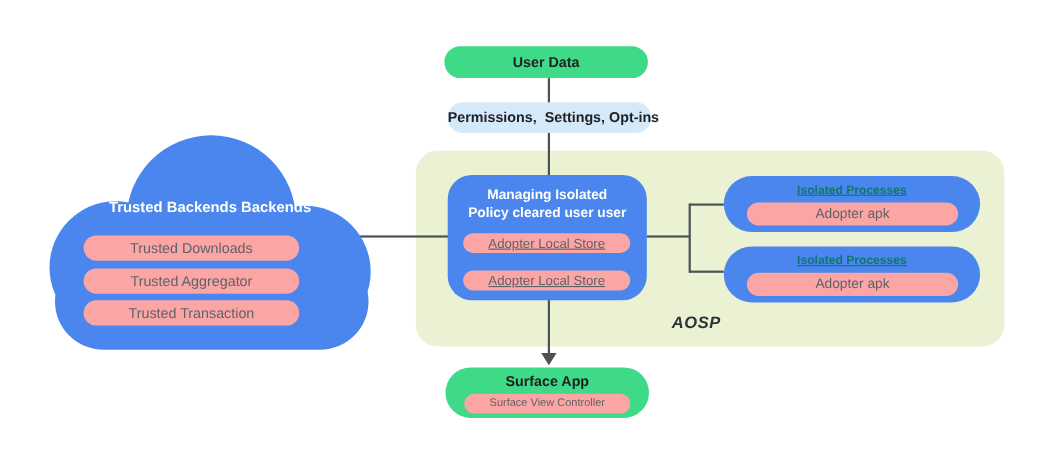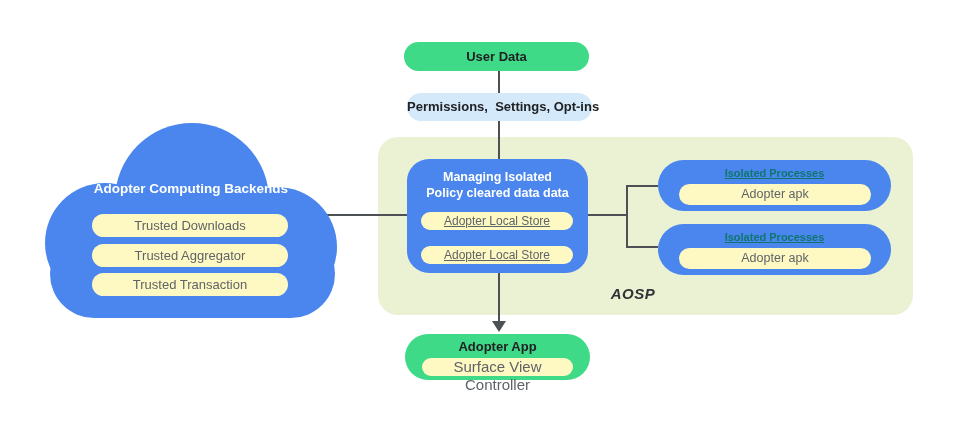--- a/index.html
+++ b/index.html
@@ -28,21 +28,21 @@
   .line { background: var(--line); z-index: 1; }
   .arrow-down {
     width: 0; height: 0; z-index: 1;
     border-left: 7px solid transparent;
     border-right: 7px solid transparent;
     border-top: 11px solid var(--line);
   }
 
   
   .pill-white {
-    background: #fef9c3; color: var(--gray-text);
+    background: #fca5a5; color: var(--gray-text);
     text-align: center; z-index: 4;
   }
   .node-title { text-align: center; font-weight: bold; z-index: 4; }
 
   
   .user-data {
     left: 404px; top: 42px; width: 185px; height: 29px;
     background: var(--green); border-radius: 15px; z-index: 2;
     font-size: 13px; font-weight: bold; color: var(--dark-text);
     text-align: center; line-height: 29px;
@@ -58,21 +58,21 @@
   .cloud-part { background: var(--blue); z-index: 2; }
   .cloud-hump-top   { left: 115px; top: 123px; width: 154px; height: 154px; border-radius: 50%; }
   .cloud-hump-left  { left: 45px;  top: 183px; width: 120px; height: 120px; border-radius: 50%; }
   .cloud-hump-right { left: 217px; top: 187px; width: 120px; height: 120px; border-radius: 50%; }
   .cloud-base       { left: 50px;  top: 230px; width: 285px; height: 88px;  border-radius: 44px; }
   .cloud-title {
     left: 45px; top: 180px; width: 292px; height: 17px;
     color: #ffffff; font-size: 13.5px; line-height: 17px;
   }
   .cloud-pill {
-    left: 92px; width: 196px; height: 23px; border-radius: 12px;
+    left: 76px; width: 196px; height: 23px; border-radius: 12px;
     font-size: 13px; line-height: 23px;
   }
   .cloud-pill-1 { top: 214px; }
   .cloud-pill-2 { top: 244px; }
   .cloud-pill-3 { top: 273px; }
 
   
   .managing-box {
     left: 407px; top: 159px; width: 181px; height: 114px;
     background: var(--blue); border-radius: 22px; z-index: 3;
@@ -113,21 +113,21 @@
   .adopter-app {
     left: 405px; top: 334px; width: 185px; height: 46px;
     background: var(--green); border-radius: 23px; z-index: 3;
   }
   .adopter-title {
     left: 405px; top: 340px; width: 185px;
     color: var(--dark-text); font-size: 13px; line-height: 14px;
   }
   .svc-pill {
     left: 422px; top: 358px; width: 151px; height: 18px; border-radius: 9px;
-    font-size: 15px; line-height: 18px;
+    font-size: 10px; line-height: 18px;
   }
 </style>
 </head>
 <body>
 
 <div class="canvas">
 
   <div class="abs aosp-box"></div>
   <div class="abs aosp-label">AOSP</div>
 
@@ -142,38 +142,38 @@
   <div class="abs arrow-down" style="left:492px; top:321px;"></div>
 
   <div class="abs user-data">User Data</div>
 
   <div class="abs permissions">Permissions,  Settings, Opt-ins</div>
 
   <div class="abs cloud-part cloud-hump-top"></div>
   <div class="abs cloud-part cloud-hump-left"></div>
   <div class="abs cloud-part cloud-hump-right"></div>
   <div class="abs cloud-part cloud-base"></div>
-  <div class="abs node-title cloud-title">Adopter Computing Backends</div>
+  <div class="abs node-title cloud-title">Trusted Backends Backends</div>
   <div class="abs pill-white cloud-pill cloud-pill-1">Trusted Downloads</div>
   <div class="abs pill-white cloud-pill cloud-pill-2">Trusted Aggregator</div>
   <div class="abs pill-white cloud-pill cloud-pill-3">Trusted Transaction</div>
 
   <div class="abs managing-box"></div>
   <div class="abs node-title managing-title">
     <div>Managing Isolated</div>
-    <div>Policy cleared data data</div>
+    <div>Policy cleared user user</div>
   </div>
   <div class="abs pill-white store-pill store-pill-1">Adopter Local Store</div>
   <div class="abs pill-white store-pill store-pill-2">Adopter Local Store</div>
 
   <div class="abs isolated-box isolated-box-1"></div>
   <div class="abs node-title isolated-title isolated-title-1">Isolated Processes</div>
   <div class="abs pill-white apk-pill apk-pill-1">Adopter apk</div>
 
   <div class="abs isolated-box isolated-box-2"></div>
   <div class="abs node-title isolated-title isolated-title-2">Isolated Processes</div>
   <div class="abs pill-white apk-pill apk-pill-2">Adopter apk</div>
 
   <div class="abs adopter-app"></div>
-  <div class="abs node-title adopter-title">Adopter App</div>
+  <div class="abs node-title adopter-title">Surface App</div>
   <div class="abs pill-white svc-pill">Surface View Controller</div>
 
 </div>
 
 </body></html>

